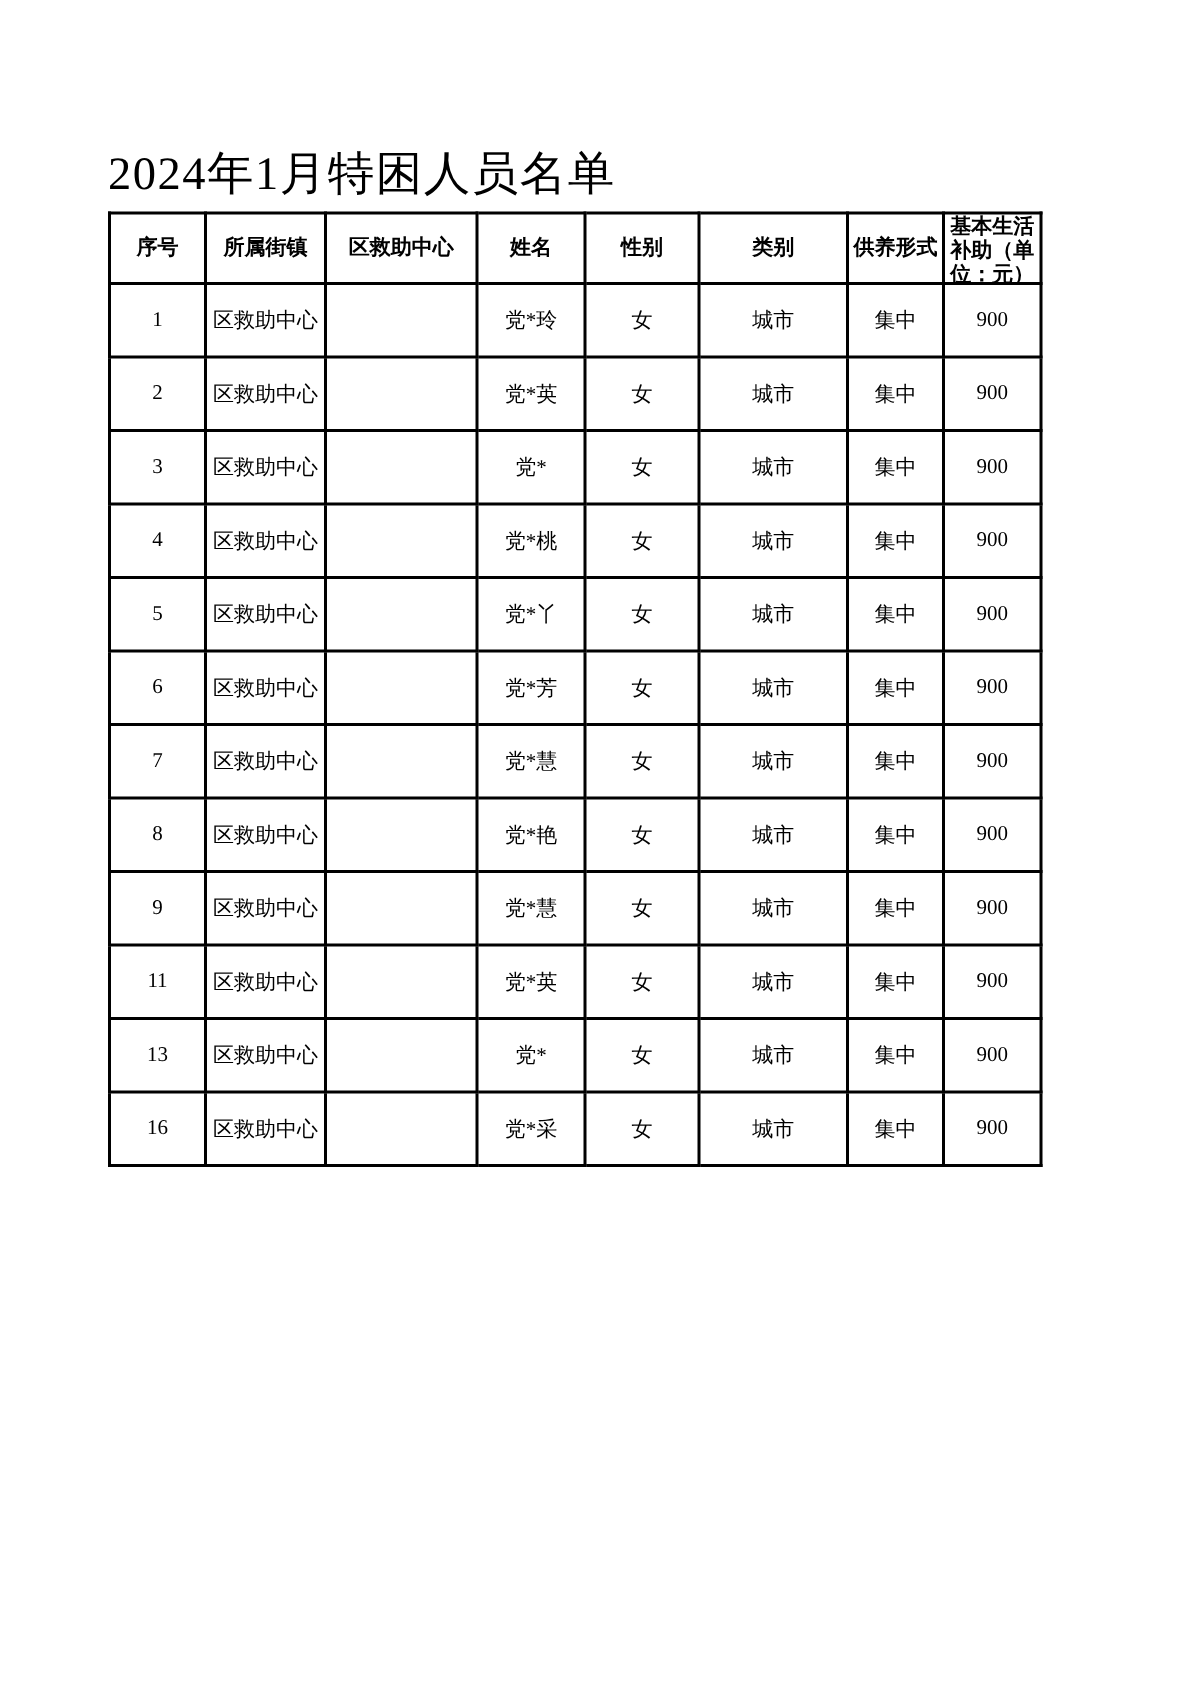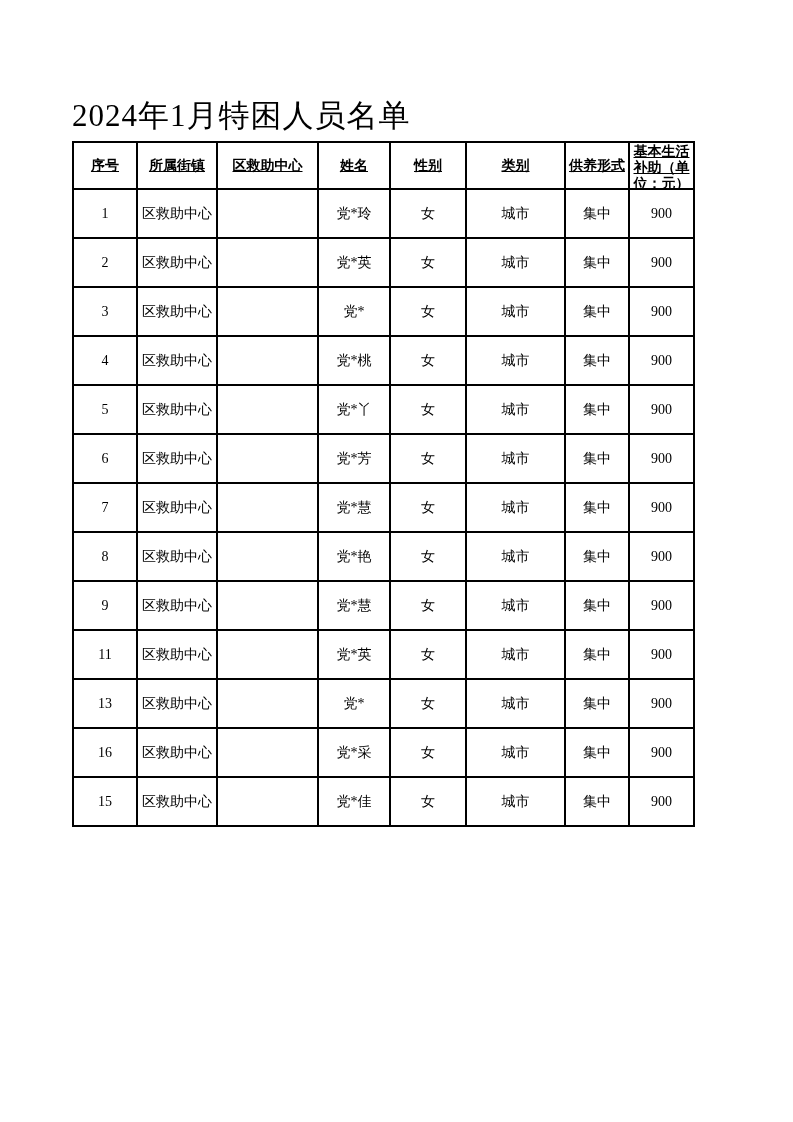--- a/index.html
+++ b/index.html
@@ -42,21 +42,20 @@
     text-align: center;
     vertical-align: middle;
     padding: 0;
     font-size: 14px;
     overflow: hidden;
   }
   .roster thead tr { height: 47px; }
   .roster th {
     font-weight: bold;
     line-height: 16px;
-    text-decoration: underline;
   }
   .roster tbody tr { height: 49px; }
   .roster td {
     font-weight: normal;
   }
   
   .hdr-clip {
     height: 45px;
     overflow: hidden;
     line-height: 16px;
@@ -219,26 +218,16 @@
         <tr>
           <td>16</td>
           <td>区救助中心</td>
           <td></td>
           <td>党*采</td>
           <td>女</td>
           <td>城市</td>
           <td>集中</td>
           <td>900</td>
         </tr>
-        <tr>
-          <td>15</td>
-          <td>区救助中心</td>
-          <td></td>
-          <td>党*佳</td>
-          <td>女</td>
-          <td>城市</td>
-          <td>集中</td>
-          <td>900</td>
-        </tr>
       </tbody>
   </table>
 
 </div>
 
 </body></html>

